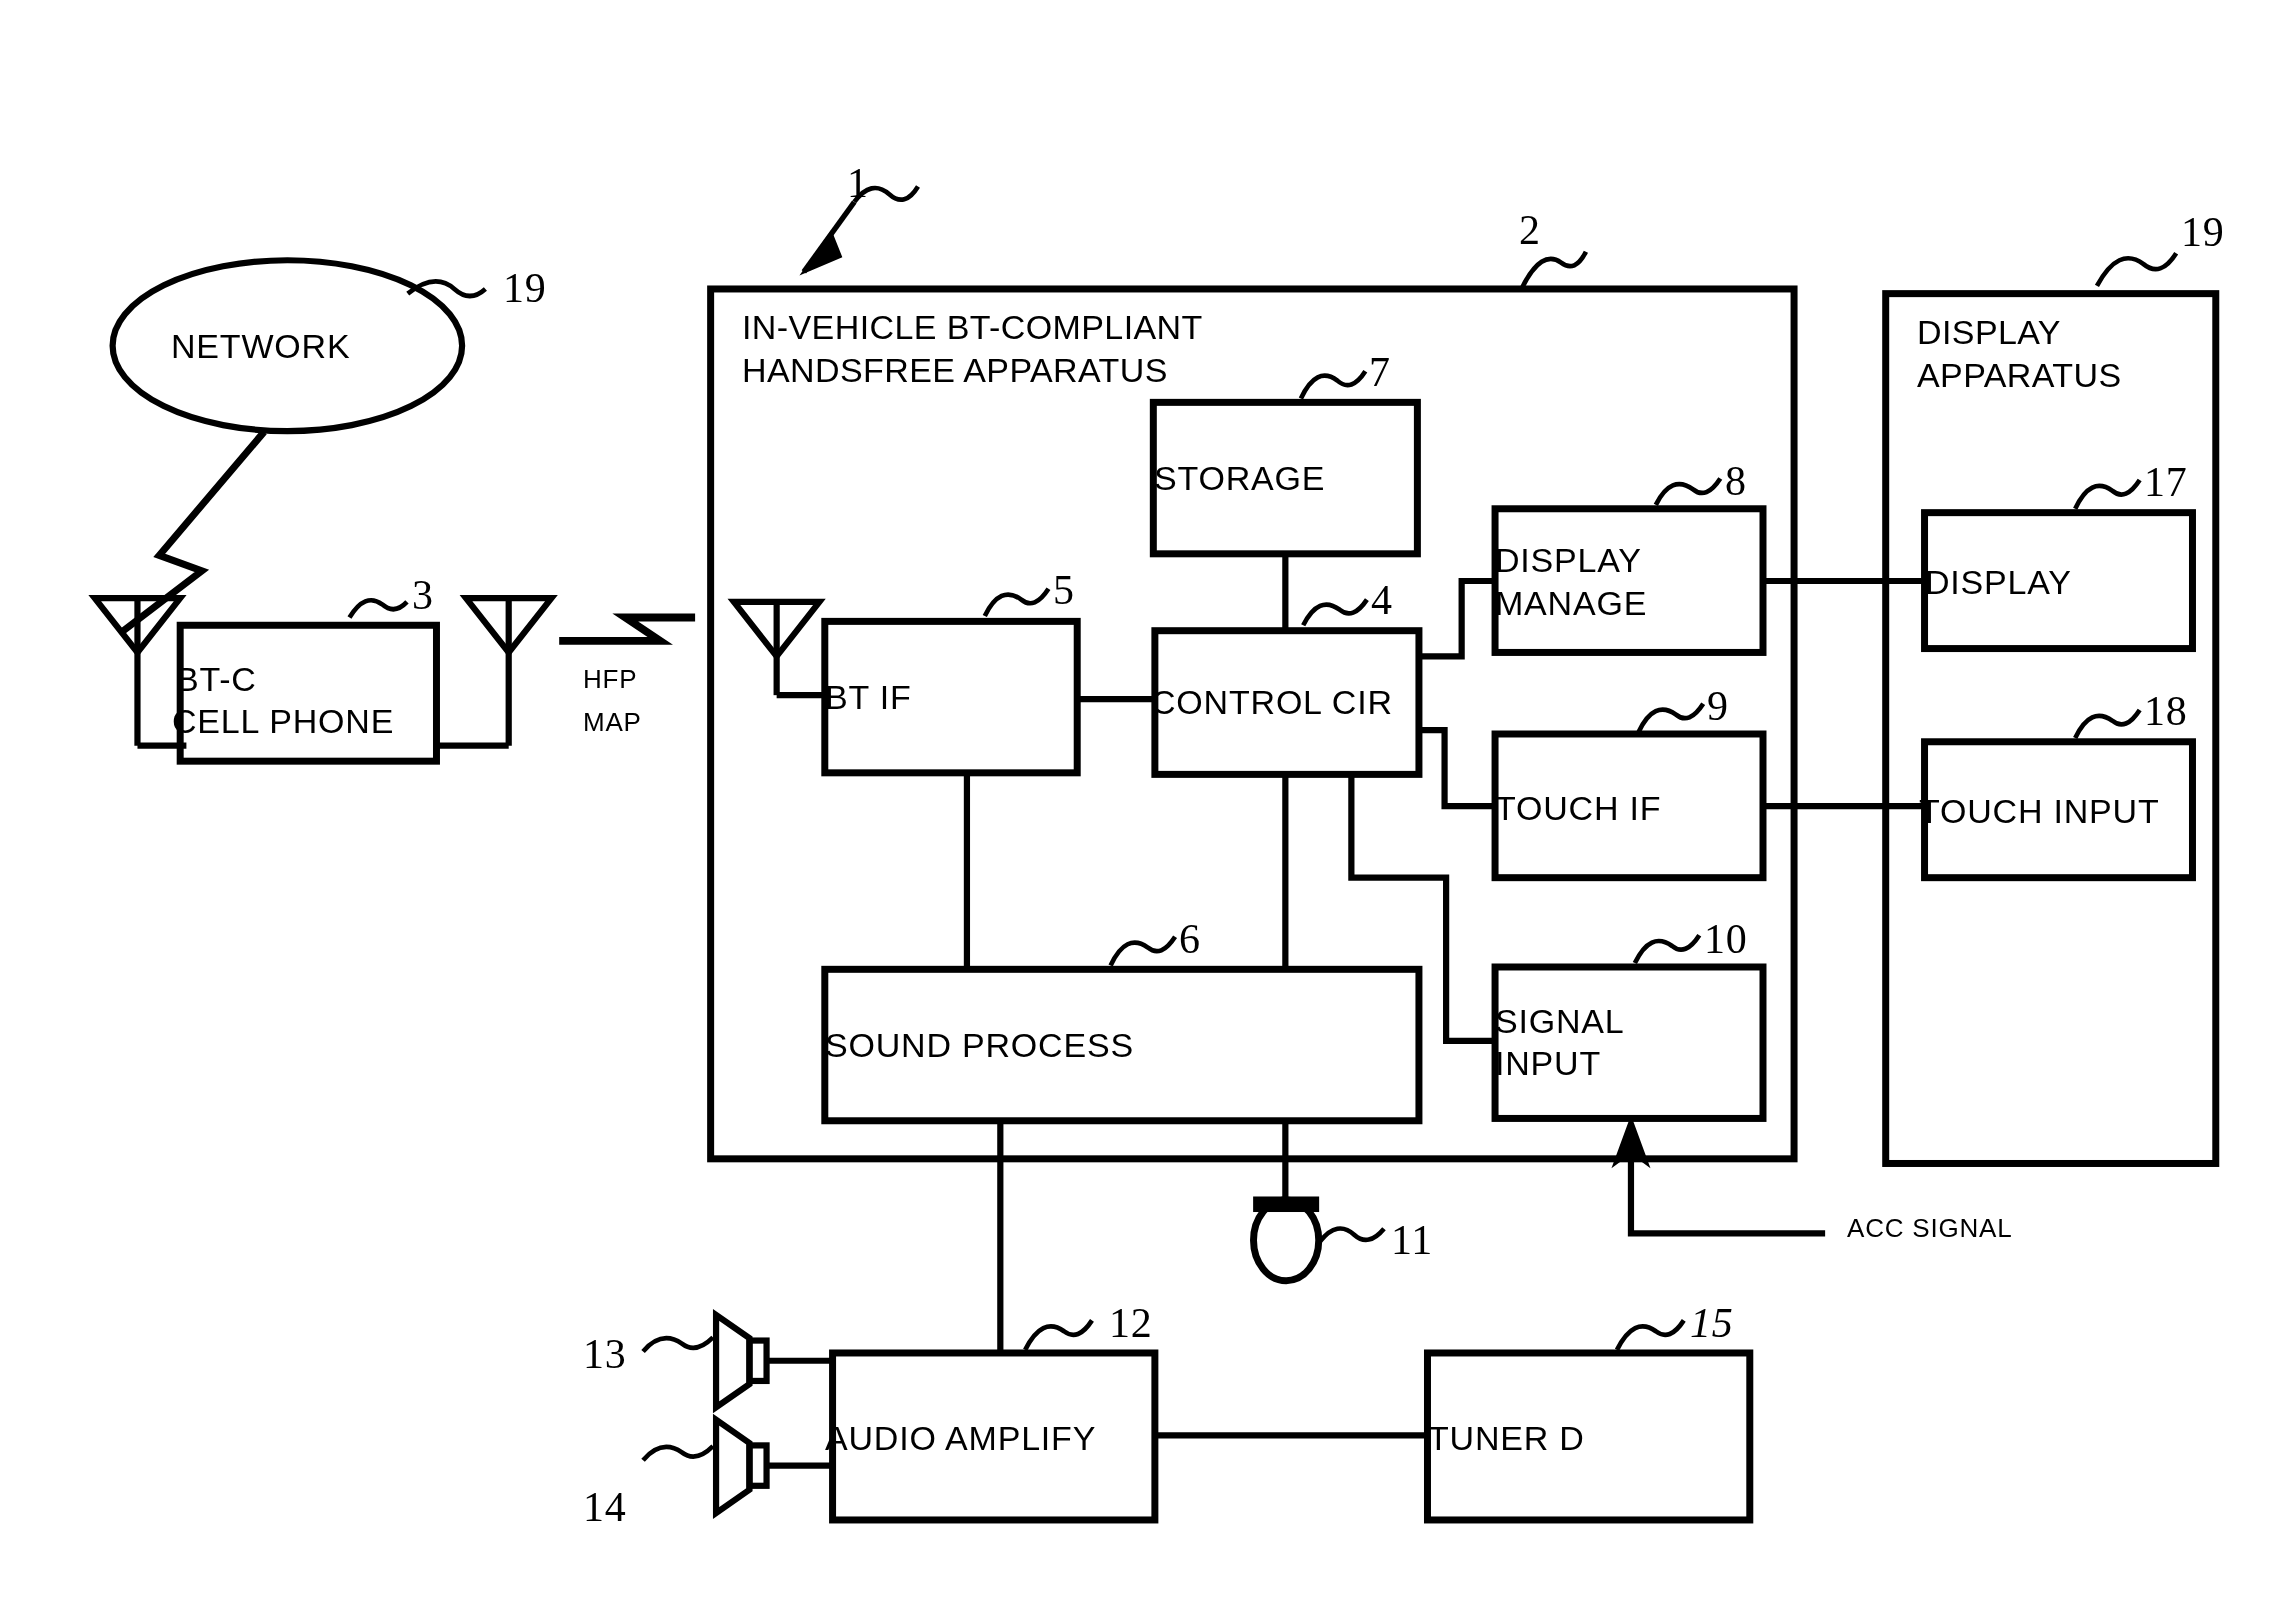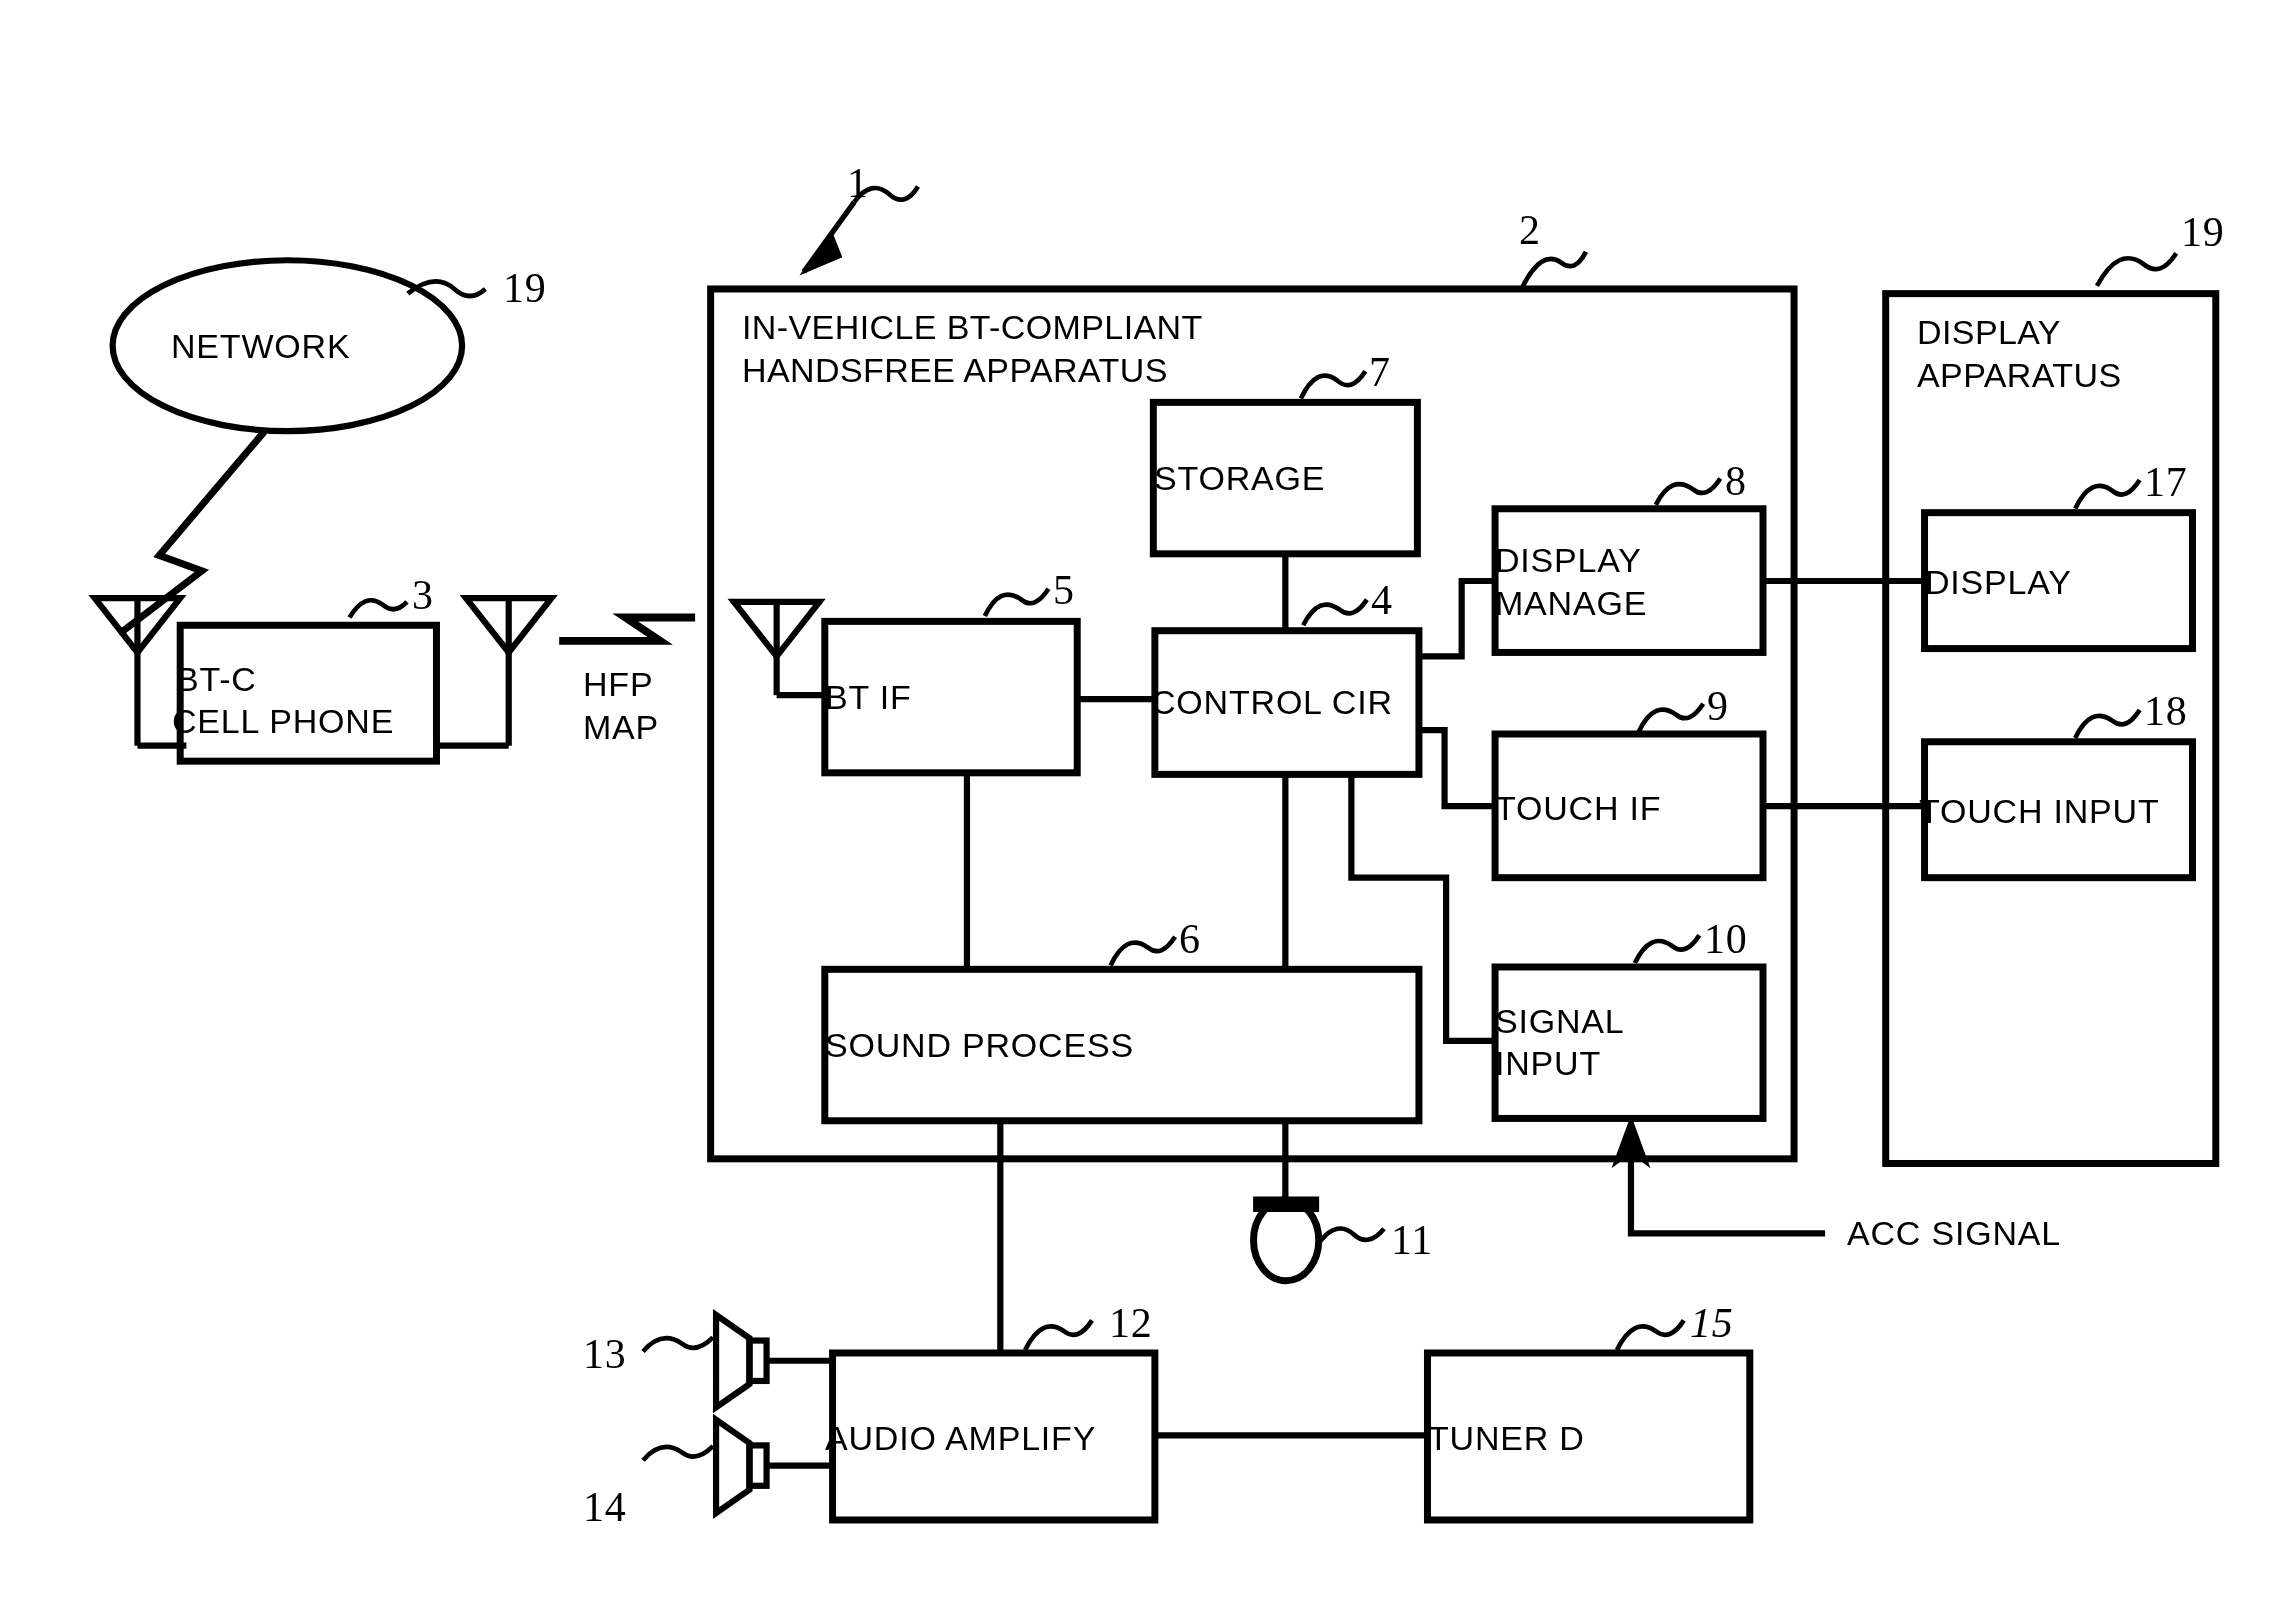--- a/index.html
+++ b/index.html
@@ -35,21 +35,21 @@
   .ref-num {
     font-size: 42px;
     font-family: "Liberation Serif", serif;
   }
   .sect-title {
     font-size: 34px;
     text-align: right;
     letter-spacing: 0.4px;
   }
   .sig-label {
-    font-size: 34px;
+    font-size: 26px;
     letter-spacing: 0.8px;
   }
 </style>
 </head>
 <body>
 
 <div id="root">
 
   <svg id="svg-layer" viewBox="0 0 2955 2078" xmlns="http://www.w3.org/2000/svg">
 

